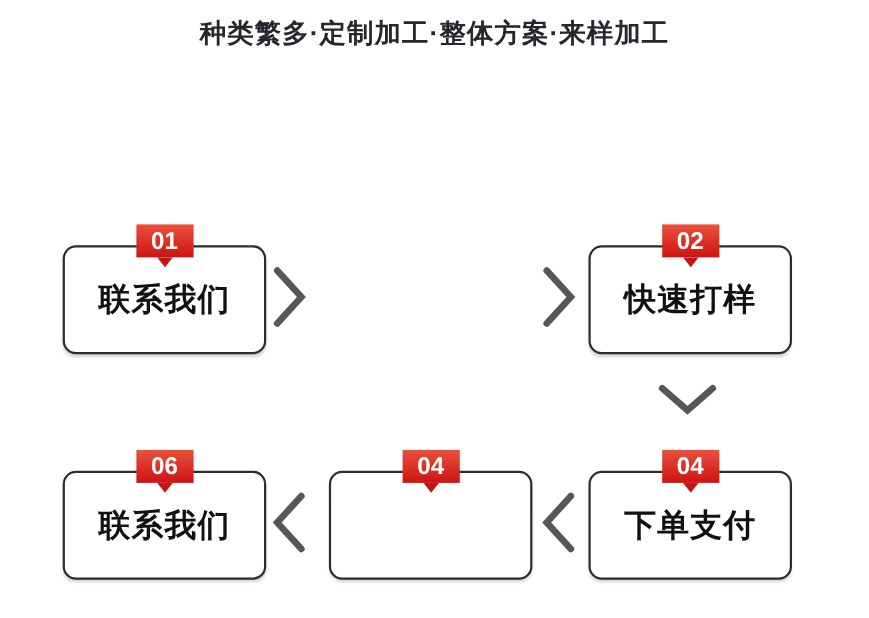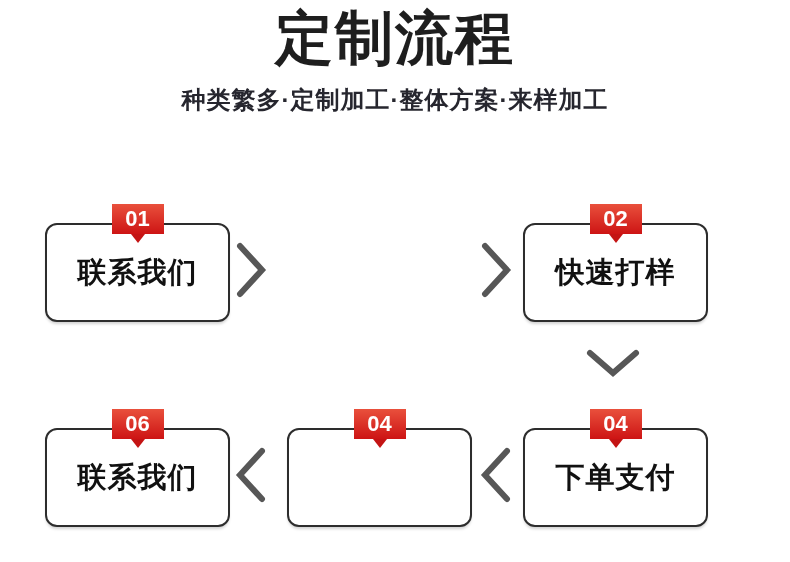--- a/index.html
+++ b/index.html
@@ -29,21 +29,21 @@
   .subtitle {
     margin-top: 14px;
     text-align: center;
     font-size: 24px;
     font-weight: 600;
     letter-spacing: 1px;
     color: var(--subtitle-color, #26262e);
   }
   .flow {
     position: absolute;
-    left: 0;
+    left: 12px;
     top: 0;
     width: 646px;
     height: 562px;
     padding-left: 19px;
   }
   .step {
     position: absolute;
     width: 181px;
     height: 95px;
     background: #ffffff;
@@ -94,21 +94,20 @@
   }
   .arrow svg {
     display: block;
   }
 </style>
 </head>
 <body>
 
 <div class="page">
 
-  <h1 class="title">定制流程</h1>
   <div class="subtitle">种类繁多·定制加工·整体方案·来样加工</div>
 
   <div class="flow">
 
     <div class="step" style="left:45px; top:223px;">
       <div class="badge">
         <span>01</span>
       </div>
       <span class="step-label">联系我们</span>
     </div>

